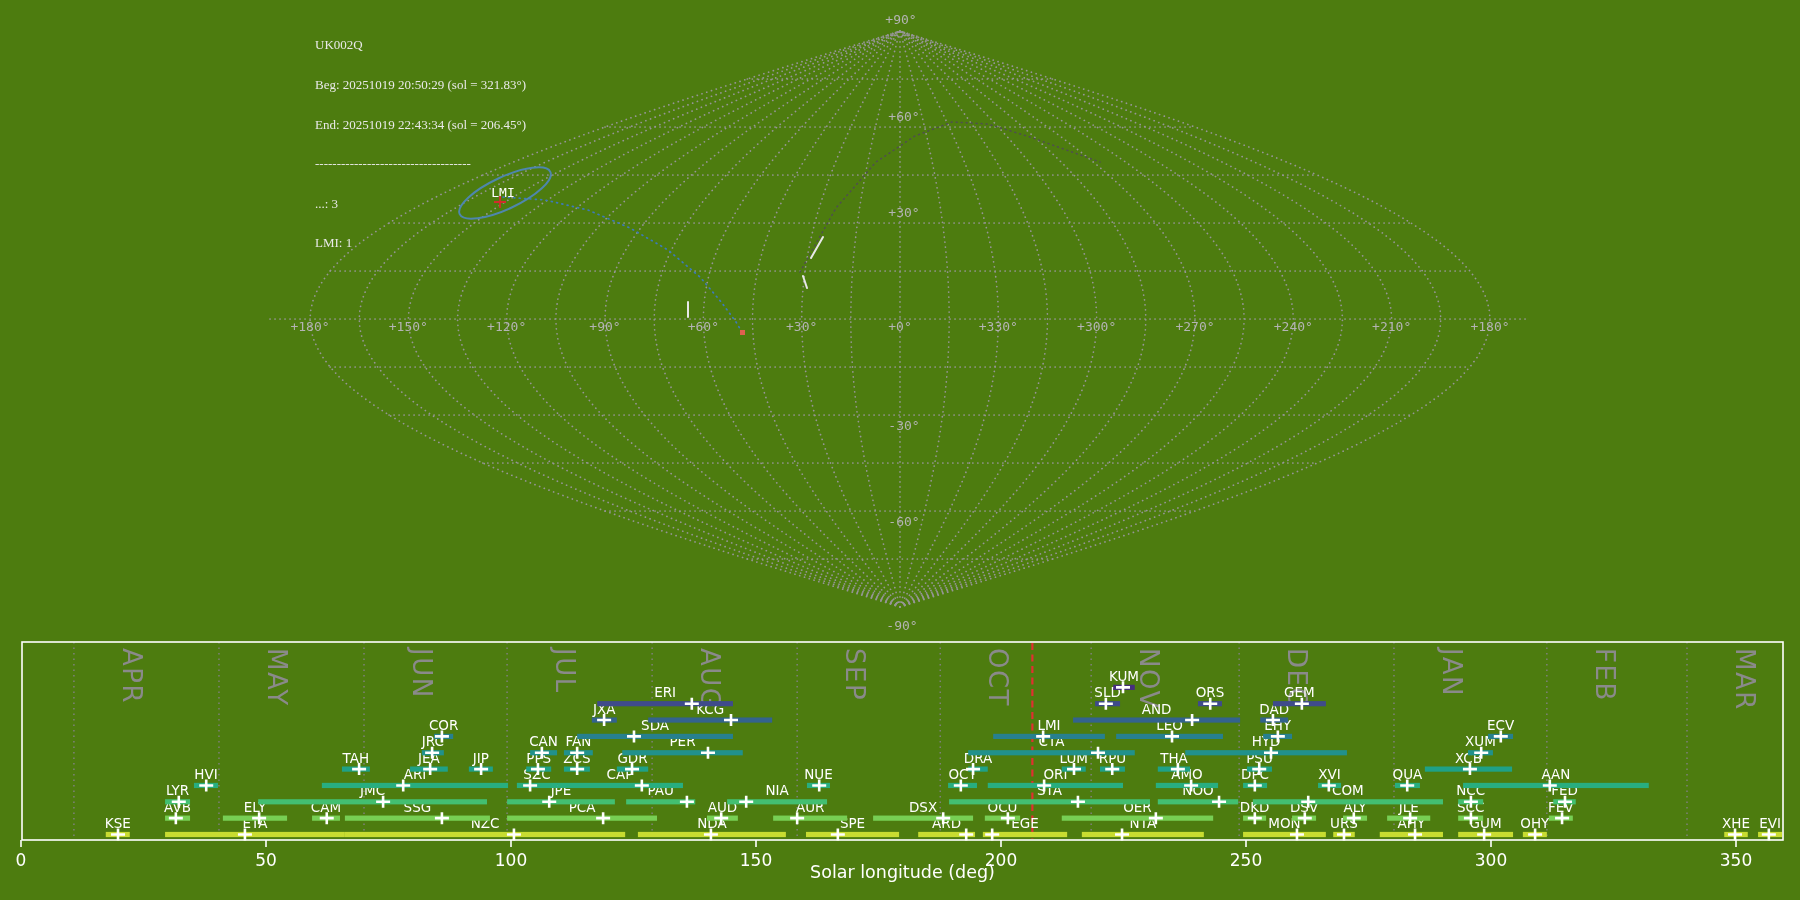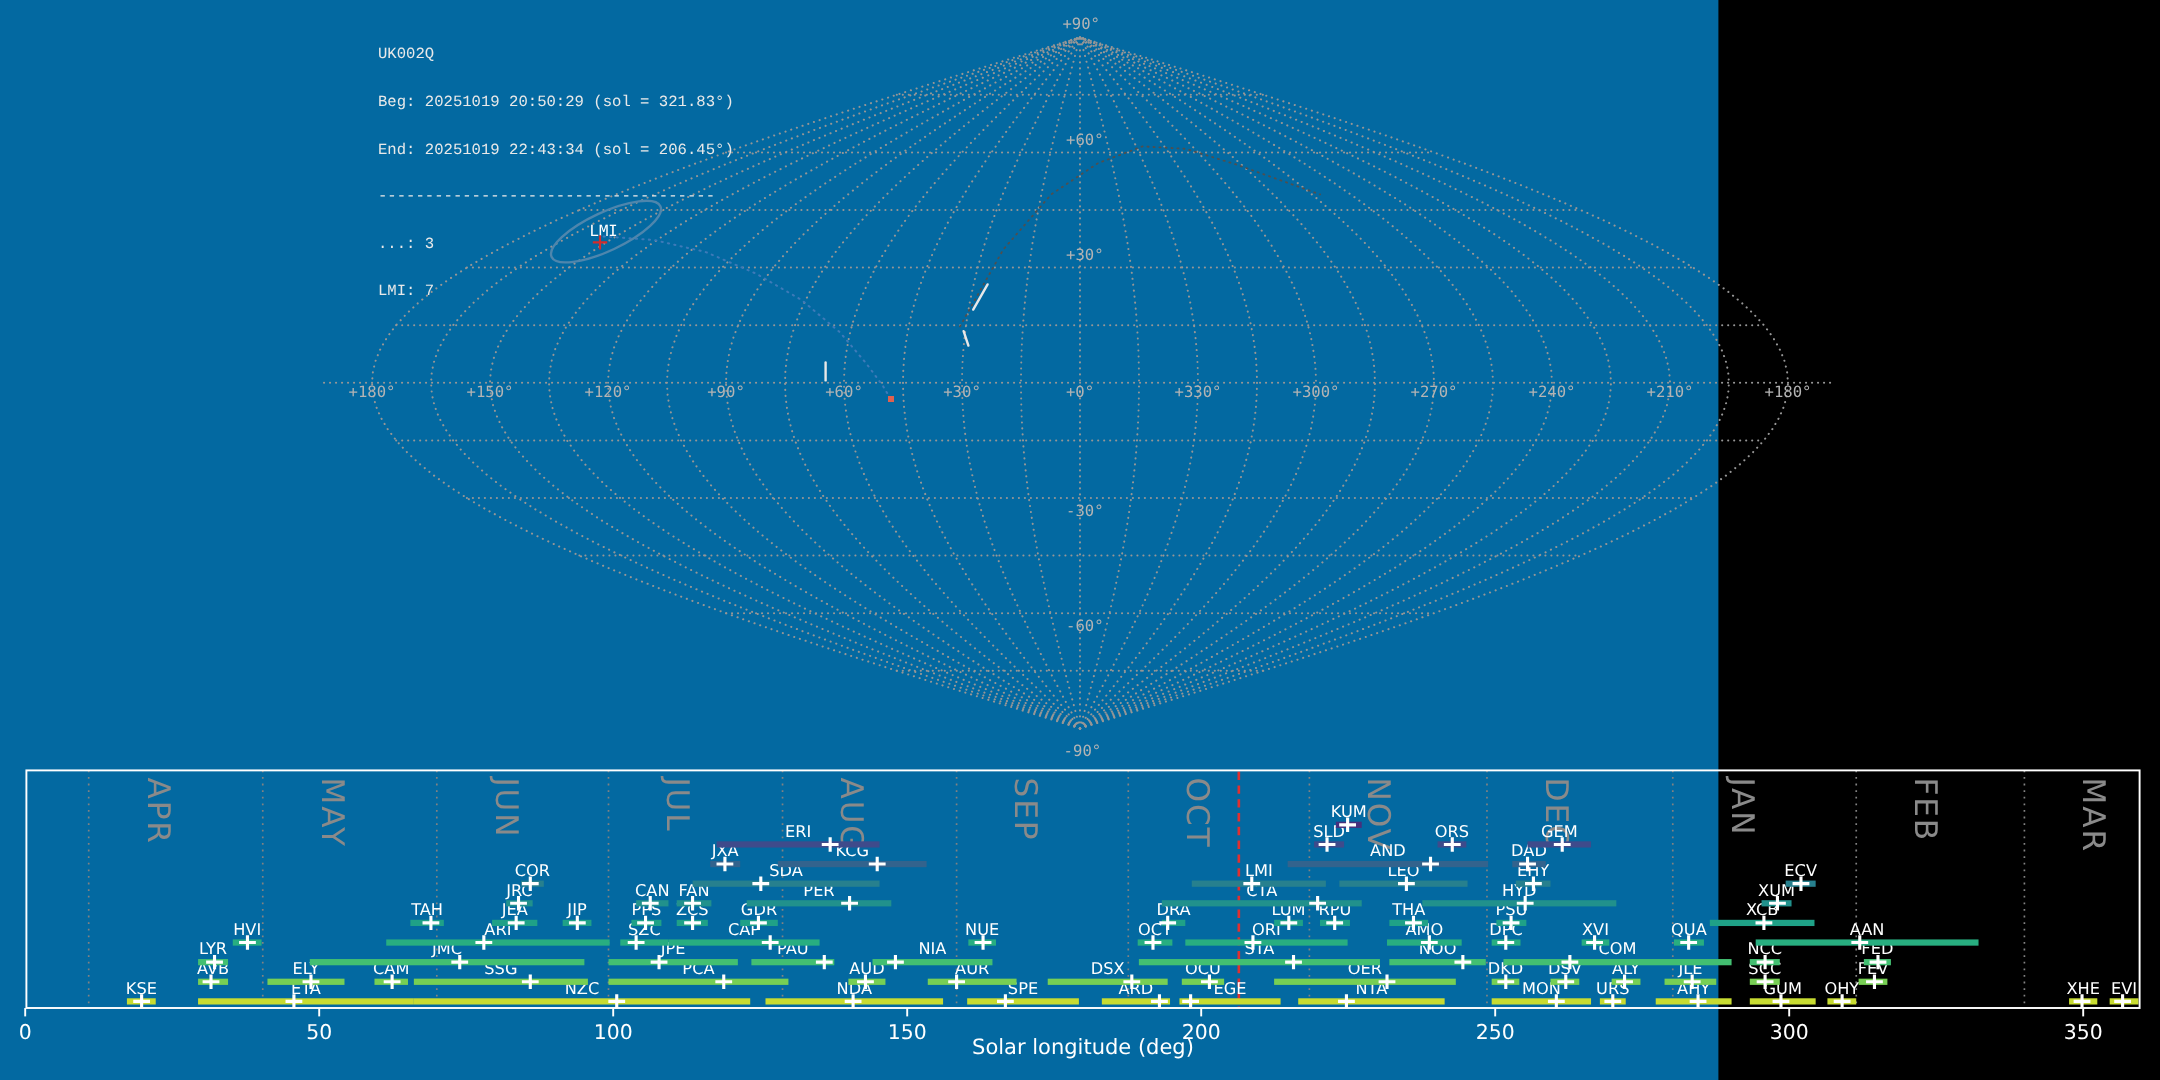--- a/index.html
+++ b/index.html
@@ -1,18 +1,18 @@
 <!DOCTYPE html>
 <html><head>
 <meta charset="utf-8">
 <style>
   html,body{margin:0;padding:0;background:#000;width:1800px;height:900px;overflow:hidden}
-  #stage{position:relative;width:1432px;height:900px;background:#0369a1;font-family:"DejaVu Sans",sans-serif}
+  #stage{position:relative;width:1800px;height:900px;background:#4d7c0f;font-family:"DejaVu Sans",sans-serif}
   #plot{position:absolute;left:0;top:0}
-  #info{position:absolute;left:315px;top:12px;color:#e9e9e9;font-family:Liberation Mono, monospace;
+  #info{position:absolute;left:315px;top:12px;color:#e9e9e9;font-family:Liberation Serif, serif;
         font-size:13px;line-height:13.2px;white-space:pre}
   text{font-family:"DejaVu Sans",sans-serif}
   .mono{font-family:"DejaVu Sans Mono",monospace}
 </style>
 </head>
 <body>
 
 <div id="stage">
   <svg id="plot" width="1800" height="900">
       <path d="M900.0 607.0L869.1 597.4L838.3 587.8L807.7 578.2L777.3 568.6L747.3 559.0L717.7 549.4L688.6 539.8L660.0 530.2L632.1 520.6L605.0 511.0L578.7 501.4L553.2 491.8L528.7 482.2L505.2 472.6L482.8 463.0L461.5 453.4L441.5 443.8L422.7 434.2L405.2 424.6L389.0 415.0L374.3 405.4L361.0 395.8L349.2 386.2L338.9 376.6L330.1 367.0L322.9 357.4L317.3 347.8L313.2 338.2L310.8 328.6L310.0 319.0L310.8 309.4L313.2 299.8L317.3 290.2L322.9 280.6L330.1 271.0L338.9 261.4L349.2 251.8L361.0 242.2L374.3 232.6L389.0 223.0L405.2 213.4L422.7 203.8L441.5 194.2L461.5 184.6L482.8 175.0L505.2 165.4L528.7 155.8L553.2 146.2L578.7 136.6L605.0 127.0L632.1 117.4L660.0 107.8L688.6 98.2L717.7 88.6L747.3 79.0L777.3 69.4L807.7 59.8L838.3 50.2L869.1 40.6L900.0 31.0" fill="none" stroke="#969696" stroke-width="1.7" stroke-linecap="round" stroke-dasharray="0.1 4.9"></path>
@@ -383,15 +383,15 @@
       <line x1="1736.0000000000002" y1="840" x2="1736.0000000000002" y2="847" stroke="#ffffff" stroke-width="1.6"></line>
       <text x="1736.0000000000002" y="866" fill="#ffffff" font-size="17" text-anchor="middle">350</text>
       <text x="902.5" y="878" fill="#ffffff" font-size="17.5" text-anchor="middle">Solar longitude (deg)</text>
     </svg>
   <div id="info">
     <div>UK002Q</div>
     <div>Beg: 20251019 20:50:29 (sol = 321.83°)</div>
     <div>End: 20251019 22:43:34 (sol = 206.45°)</div>
     <div>------------------------------------</div>
     <div>...: 3</div>
-    <div>LMI: 7</div>
+    <div>LMI: 1</div>
   </div>
 </div>
 
 </body></html>

